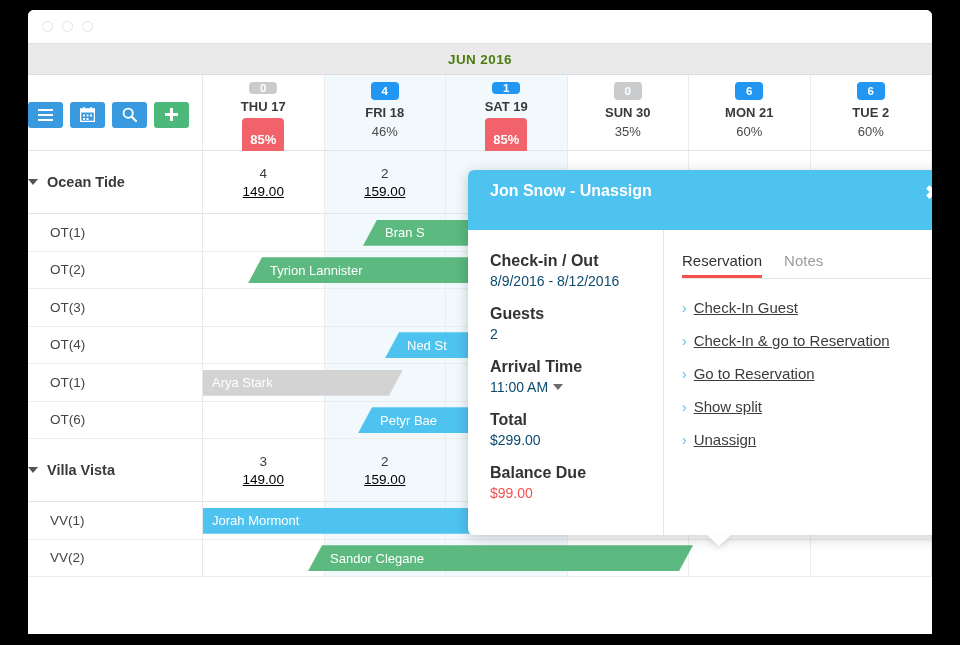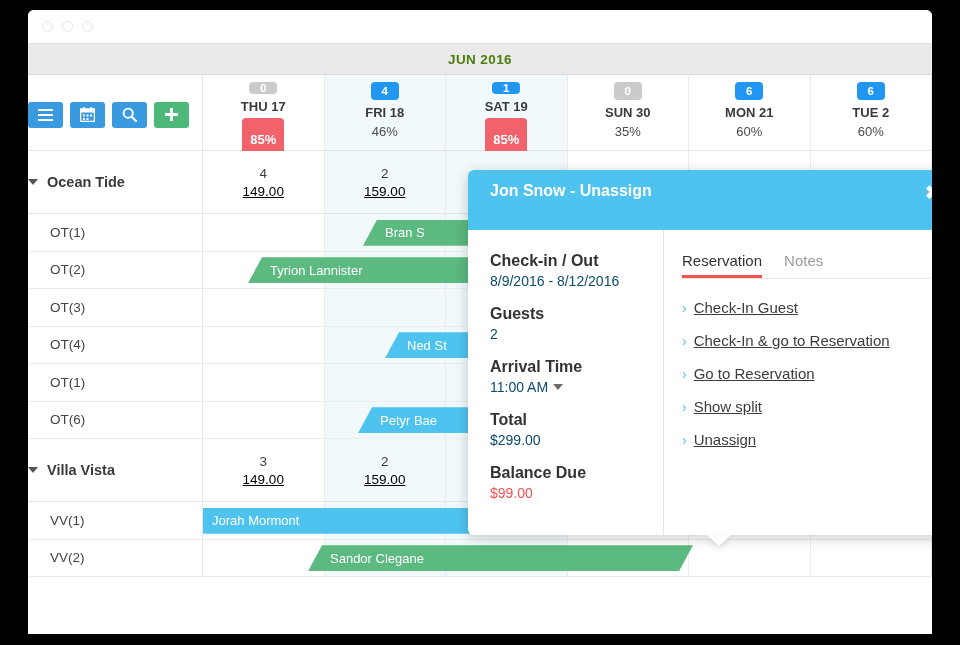--- a/index.html
+++ b/index.html
@@ -438,20 +438,23 @@
 
     <div class="bars-layer" id="bars-host">
         <div class="bar green slant-l" style="left: 160px; width: 225px; top: 144.75px;">
           <span class="bar-text-l">Bran S</span>
         </div>
         <div class="bar green slant-l" style="left: 45px; width: 345px; top: 182.25px;">
           <span class="bar-text-l">Tyrion Lannister</span>
         </div>
         <div class="bar blue slant-l" style="left: 182px; width: 205px; top: 257.25px;">
           <span class="bar-text-l">Ned St</span>
+        </div>
+        <div class="bar gray slant-r" style="left: 0px; width: 200px; top: 294.75px;">
+          <span class="bar-text-ll">Arya Stark</span>
         </div>
         <div class="bar blue slant-l" style="left: 155px; width: 230px; top: 332.25px;">
           <span class="bar-text-l">Petyr Bae</span>
         </div>
         <div class="bar blue slant-r" style="left: 0px; width: 290px; top: 432.75px;">
           <span class="bar-text-ll">Jorah Mormont</span>
         </div>
         <div class="bar blue slant-r" style="left: 292px; width: 392px; top: 432.75px;">
           <span class="bar-text-l">Jon Snow</span>
         </div>

